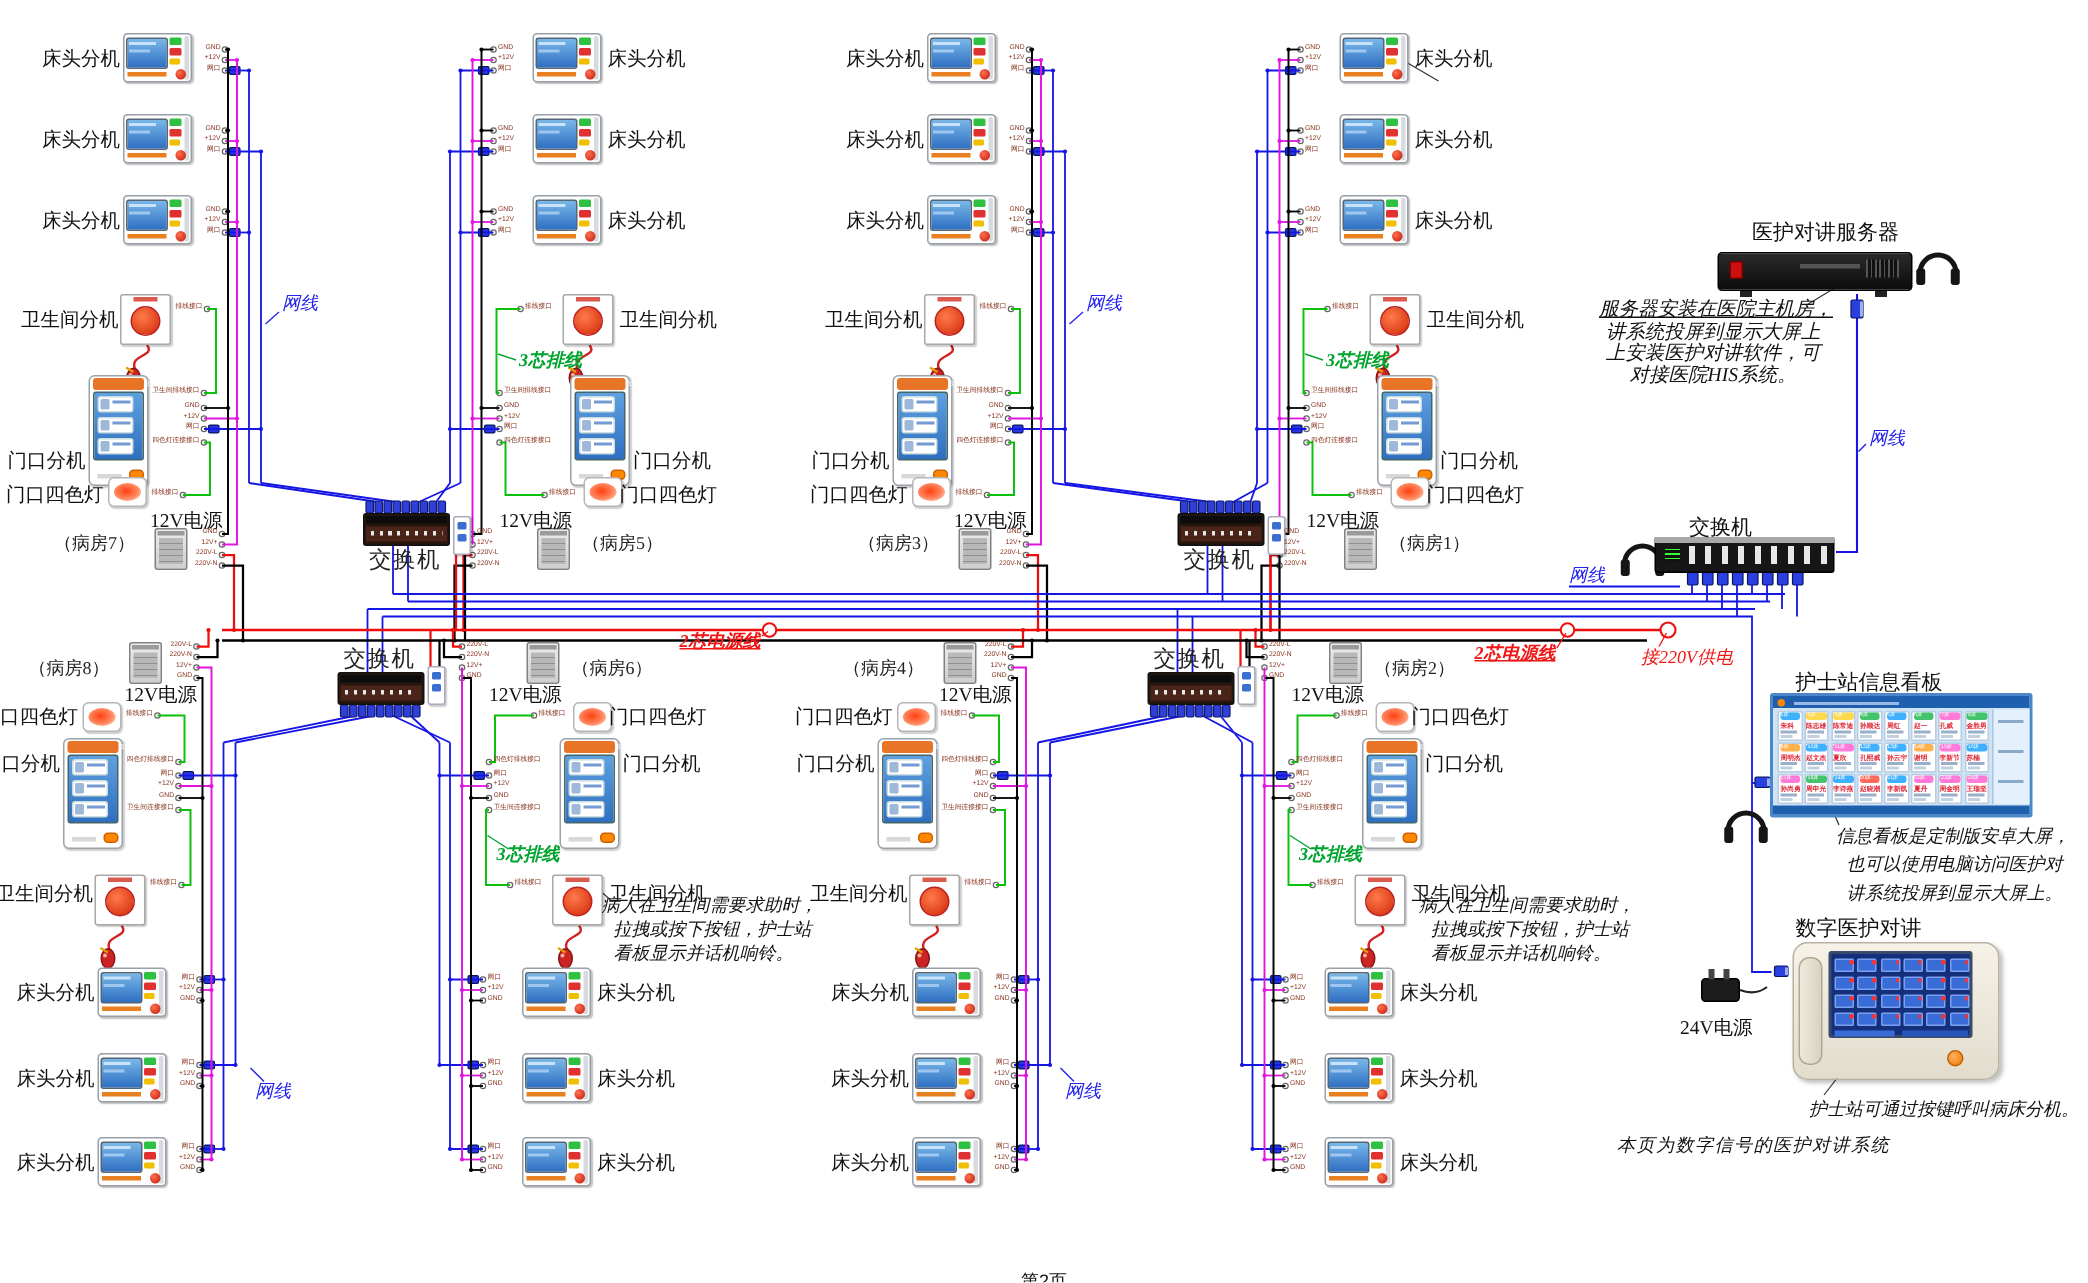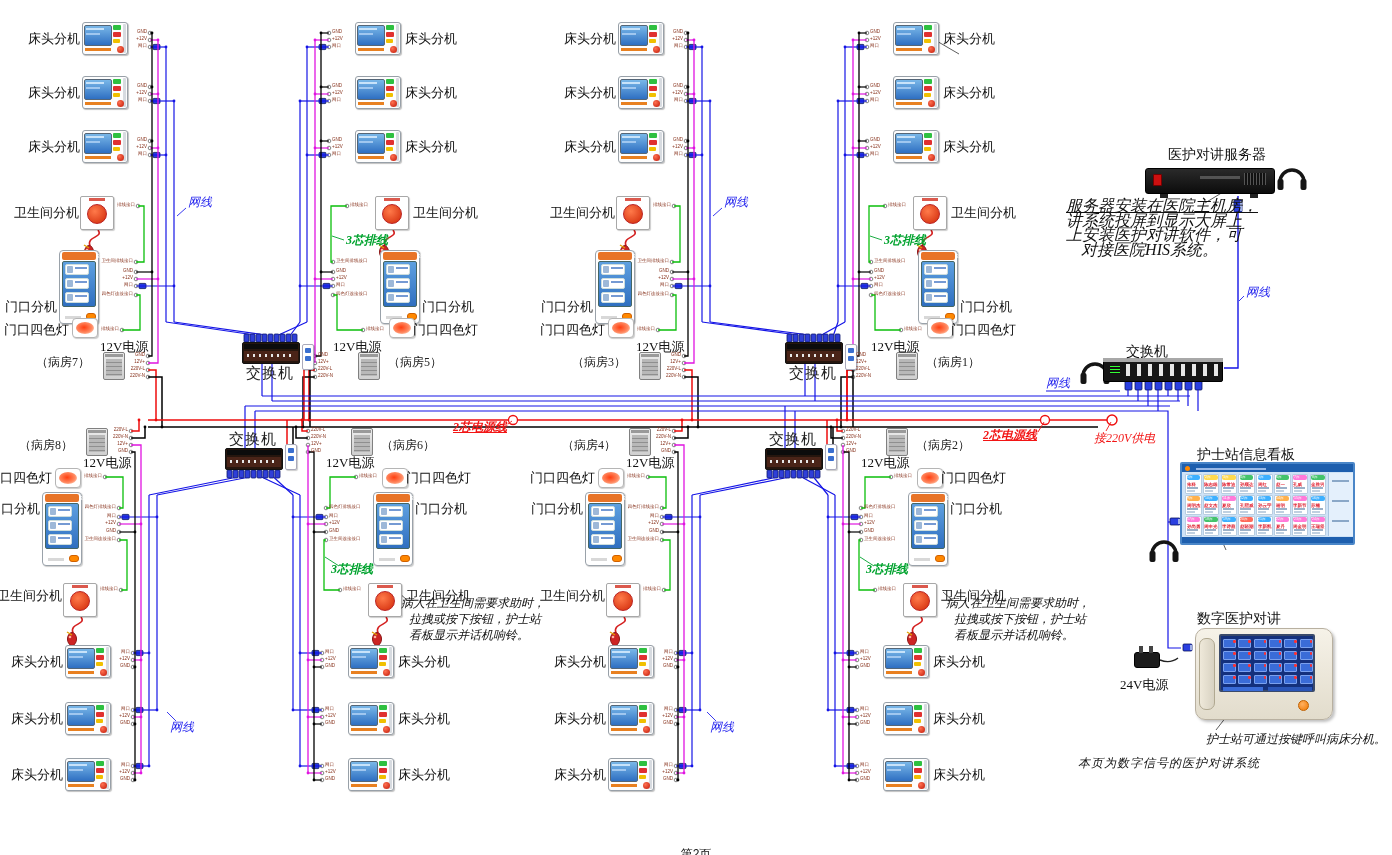--- a/index.html
+++ b/index.html
@@ -659,25 +659,30 @@
   <div class="ann" style="left:401px;top:595px">
     <div>病人在卫生间需要求助时，</div>
     <div style="padding-left:8px">拉拽或按下按钮，护士站</div>
     <div style="padding-left:8px">看板显示并话机响铃。</div>
   </div>
   <div class="ann" style="left:946px;top:595px">
     <div>病人在卫生间需要求助时，</div>
     <div style="padding-left:8px">拉拽或按下按钮，护士站</div>
     <div style="padding-left:8px">看板显示并话机响铃。</div>
   </div>
-  <div class="ann" style="left:1066px;top:199px;width:152px;text-align:right;line-height:14.5px;font-size:16px">
+  <div class="ann" style="left:1066px;top:199px;width:152px;text-align:center;line-height:14.5px;font-size:13px">
     <div class="u">服务器安装在医院主机房，</div>
     <div>讲系统投屏到显示大屏上</div>
     <div>上安装医护对讲软件，可</div>
     <div>对接医院HIS系统。</div>
+  </div>
+  <div class="ann" style="left:1224px;top:548px;line-height:19px">
+    <div>信息看板是定制版安卓大屏，</div>
+    <div style="padding-left:7px">也可以使用电脑访问医护对</div>
+    <div style="padding-left:7px">讲系统投屏到显示大屏上。</div>
   </div>
   <div class="ann" style="left:1206px;top:731px">护士站可通过按键呼叫病床分机。</div>
   <div class="ann" style="left:1078px;top:755px;letter-spacing:1px">本页为数字信号的医护对讲系统</div>
 
   <div class="cap" style="top:846px;font-size:12px">第2页</div>
 <div class="dev" style="left: 82px; top: 22px; width: 46px; height: 33px; background: rgb(253, 253, 253); border: 1px solid rgb(152, 160, 168); border-radius: 3px; box-shadow: rgba(0, 0, 0, 0.25) 1px 1px 1px;"></div>
     <div class="dev" style="left: 84px; top: 25px; width: 28px; height: 21px; background: linear-gradient(rgb(121, 183, 232), rgb(46, 111, 194)); border-radius: 2px; border: 1px solid rgb(85, 102, 119);"></div>
     <div class="dev" style="left: 86px; top: 28px; width: 18px; height: 2px; background: rgb(223, 240, 255); opacity: 0.8;"></div>
     <div class="dev" style="left: 86px; top: 33px; width: 14px; height: 2px; background: rgb(207, 230, 255); opacity: 0.6;"></div>
     <div class="dev" style="left: 113px; top: 25px; width: 8px; height: 5px; background: rgb(46, 192, 64); border-radius: 1px;"></div>

